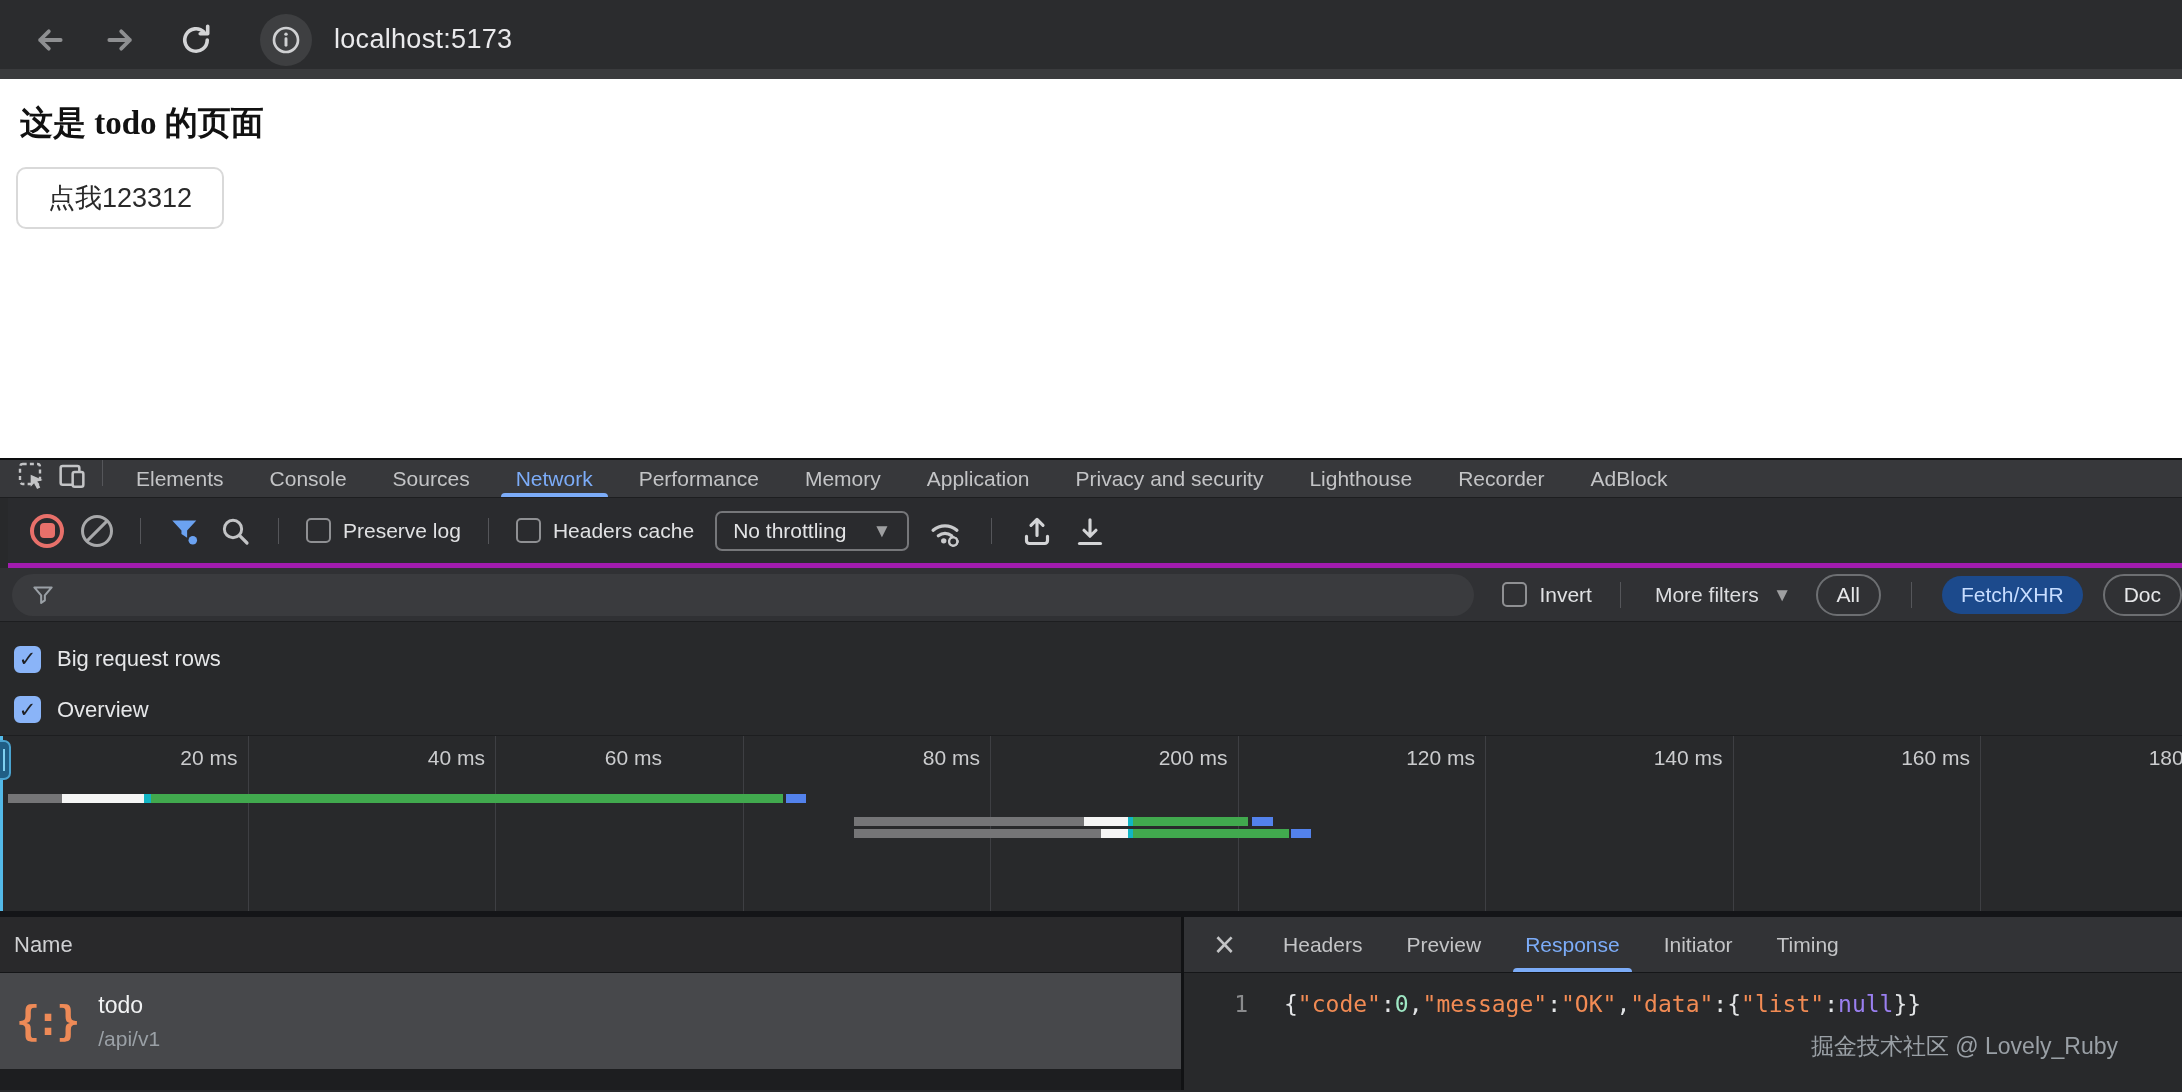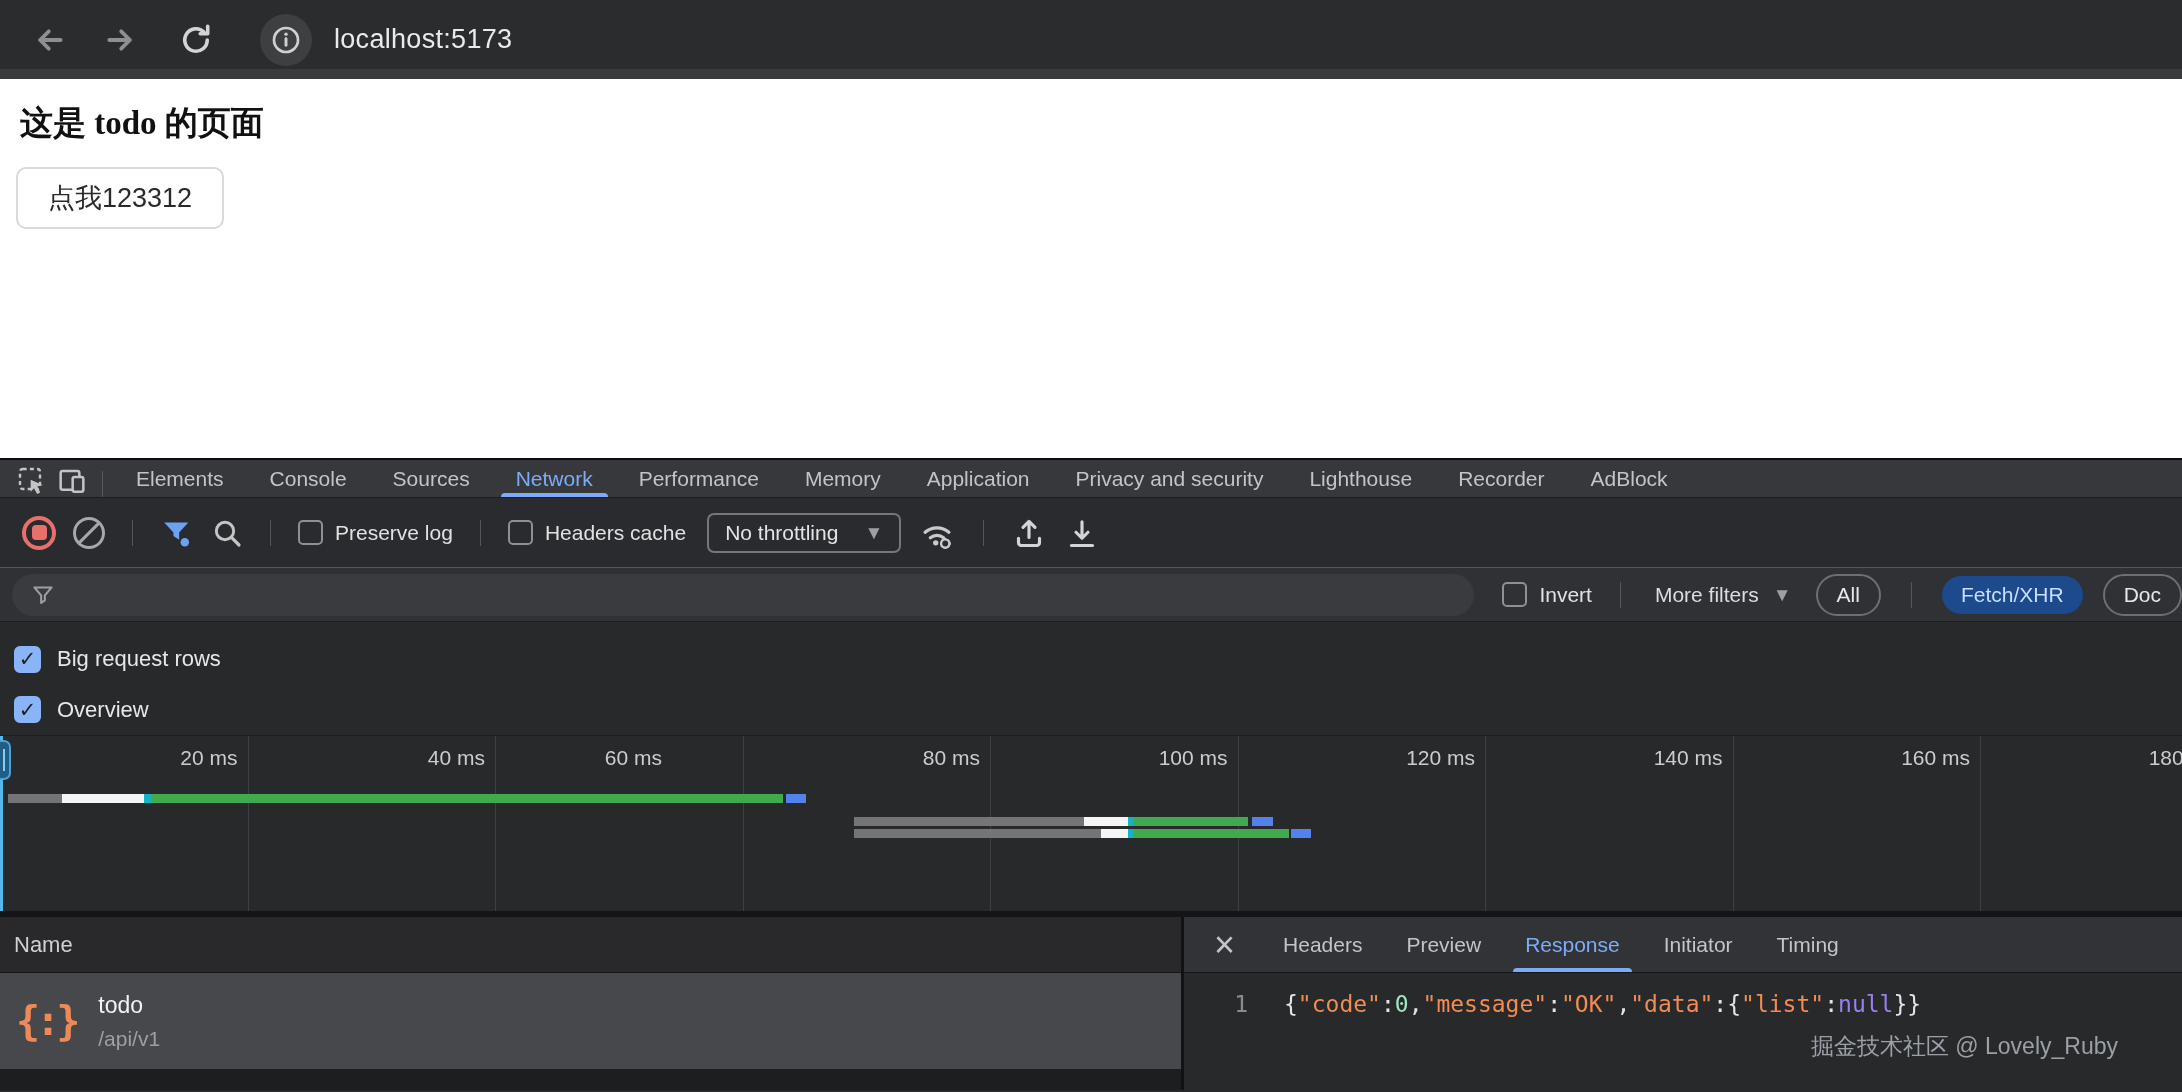--- a/index.html
+++ b/index.html
@@ -16,30 +16,30 @@
   .url-text { color:#eaeaec; font-size:27px; margin-left:22px; letter-spacing:.3px; }
 
   
   .page { height:379px; background:#ffffff; padding:22px 0 0 20px; }
   .page h1 { font-family:"Liberation Serif","DejaVu Serif",serif; font-weight:bold; font-size:33px; color:#111; margin-bottom:21px; }
   .page button { font-size:27px; color:#2a2a2a; background:#fff; border:2px solid #d9d9d9; border-radius:10px; padding:11px 30px; margin-left:-4px; font-family:inherit; }
 
   
   .devtools { height:634px; background:#28292b; border-top:2px solid #0c0d0e; color:#c9cacc; font-size:21px; }
 
-  .dt-tabbar { height:38px; background:#37383b; display:flex; align-items:flex-end; border-bottom:1px solid #1d1e20; }
+  .dt-tabbar { height:38px; background:#37383b; display:flex; align-items:flex-start; border-bottom:1px solid #1d1e20; }
   .dt-icon { width:40px; display:flex; justify-content:center; align-items:center; }
   .dt-icon:first-child { margin-left:12px; }
   .vdiv { width:1px; height:26px; background:#55565a; margin:0 10px; flex-shrink:0; }
   .dt-tabs { display:flex; height:100%; }
   .dt-tab { position:relative; display:flex; align-items:center; padding:0 23px; color:#c3c4c6; cursor:default; }
   .dt-tab.active { color:#7cacf8; }
   .dt-tab.active::after { content:""; position:absolute; left:8px; right:8px; bottom:0; height:4px; border-radius:4px 4px 0 0; background:#7cacf8; }
 
-  .dt-actionbar { height:70px; background:#2a2b2e; display:flex; align-items:center; border-bottom:1px solid #a21caf; gap:17px; padding-left:22px; }
+  .dt-actionbar { height:70px; background:#2a2b2e; display:flex; align-items:center; border-bottom:5px solid #a21caf; gap:17px; padding-left:22px;margin-left:8px; }
   .rec-btn { width:34px; height:34px; border:4px solid #e8706a; border-radius:50%; display:flex; align-items:center; justify-content:center; }
   .rec-btn::after { content:""; width:15px; height:15px; border-radius:4px; background:#e8706a; }
   .clear-btn { width:32px; height:32px; border:3px solid #a7a8aa; border-radius:50%; position:relative; }
   .clear-btn::after { content:""; position:absolute; left:50%; top:-1px; width:3px; height:28px; background:#a7a8aa; transform:translateX(-50%) rotate(45deg); }
   .cb { width:25px; height:25px; border:2px solid #8f9093; border-radius:5px; flex-shrink:0; }
   .cb-label { color:#e0e1e3; }
   .grp { display:flex; align-items:center; gap:12px; }
   .throttle { display:flex; align-items:center; gap:26px; border:2px solid #76777a; border-radius:7px; padding:6px 16px; color:#e3e4e6; margin-left:4px; }
   .caret { color:#9e9fa1; font-size:19px; }
 
@@ -262,21 +262,21 @@
       <span class="ov-grip"></span>
     <div class="gridline" style="left: 247.5px;"></div>
         <div class="tick-label" style="right: 1944.5px;">20 ms</div>
         <div class="gridline" style="left: 495px;"></div>
         <div class="tick-label" style="right: 1697px;">40 ms</div>
         <div class="gridline" style="left: 742.5px;"></div>
         <div class="tick-label" style="right: 1520px;">60 ms</div>
         <div class="gridline" style="left: 990px;"></div>
         <div class="tick-label" style="right: 1202px;">80 ms</div>
         <div class="gridline" style="left: 1237.5px;"></div>
-        <div class="tick-label" style="right: 954.5px;">100 ms</div>
+        <div class="tick-label" style="right: 954.5px;">200 ms</div>
         <div class="gridline" style="left: 1485px;"></div>
         <div class="tick-label" style="right: 707px;">120 ms</div>
         <div class="gridline" style="left: 1732.5px;"></div>
         <div class="tick-label" style="right: 459.5px;">140 ms</div>
         <div class="gridline" style="left: 1980px;"></div>
         <div class="tick-label" style="right: 212px;">160 ms</div>
         <div class="tick-label" style="right: -35.5px;">180 ms</div>
         <div class="bar-seg" style="left: 8px; top: 58px; width: 54px; background: rgb(117, 117, 119);"></div>
         <div class="bar-seg" style="left: 62px; top: 58px; width: 82px; background: rgb(245, 245, 245);"></div>
         <div class="bar-seg" style="left: 144px; top: 58px; width: 7px; background: rgb(18, 181, 196);"></div>

